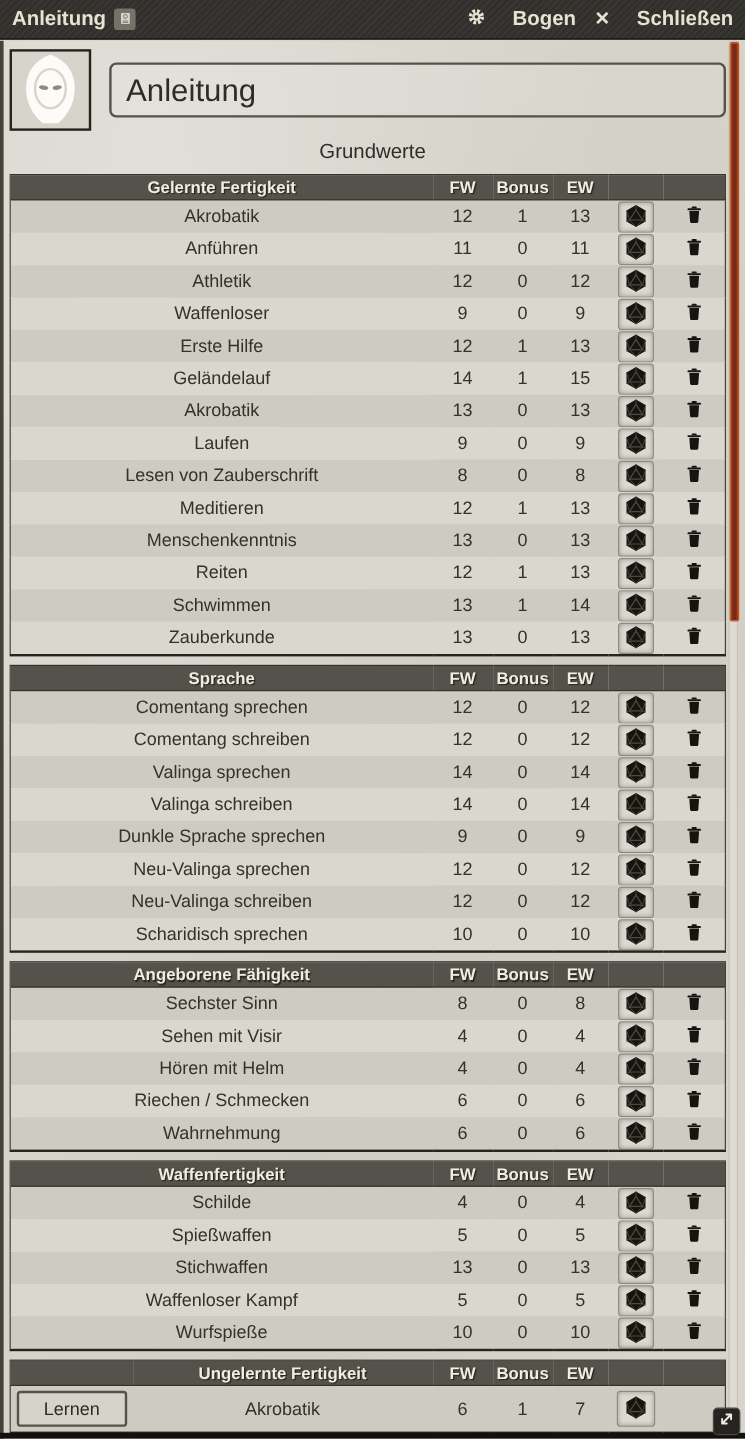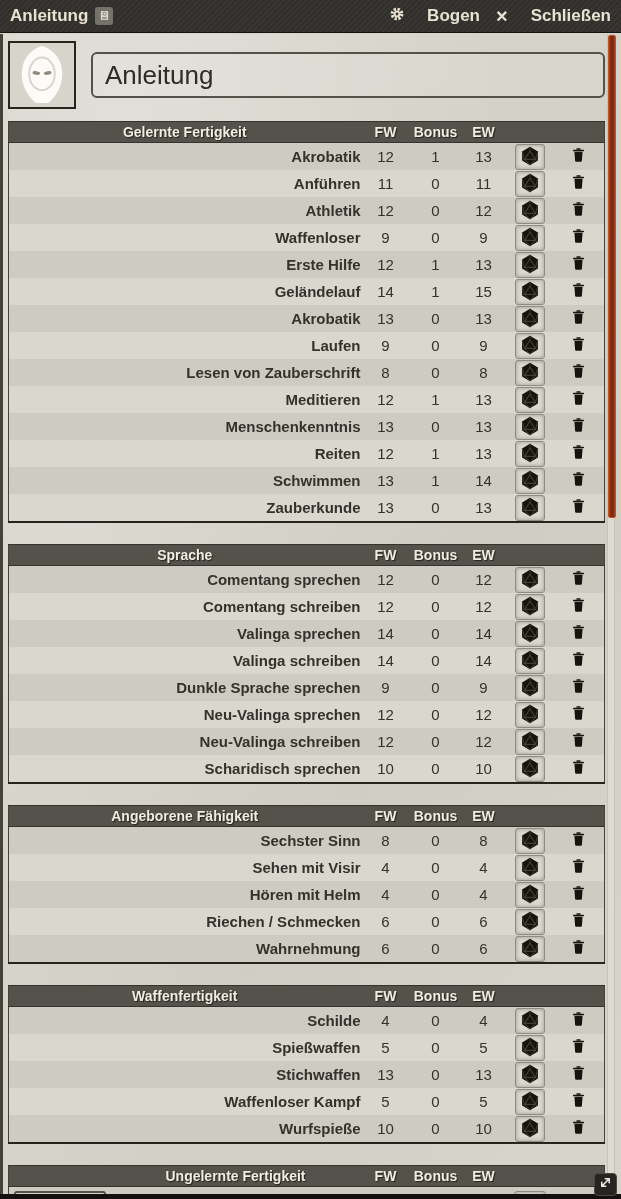--- a/index.html
+++ b/index.html
@@ -54,34 +54,34 @@
   .tabs{display:flex;margin:6px 8px 0 8px;}
   .tab{flex:1;text-align:center;font-size:17px;color:#2f2d28;cursor:pointer;padding:2px 0;}
   .tab.active{
     color:#8a2418;
     text-shadow:0 0 5px rgba(236,112,98,.95),0 0 11px rgba(236,112,98,.7),0 0 18px rgba(236,112,98,.45);
   }
   
   .tables{margin:6px 0 0 0;}
   table.skill-table{
     border-collapse:collapse;table-layout:fixed;
-    width:596px;margin:0 0 21px 8px;
+    width:596px;margin:0 0 7px 8px;
     border-left:1px solid #45423c;border-right:1px solid #45423c;
     border-bottom:2px solid #26241f;
     padding-left:16px;
   }
   table.skill-table thead th{
     background:#55524b;color:#f1ede0;font-size:14px;font-weight:bold;
     height:20px;padding:0;text-align:center;
     text-shadow:1px 1px 1px rgba(0,0,0,.6);
     border-top:1px solid #35332e;border-bottom:1px solid #35332e;
   }
   table.skill-table td{height:27px;padding:0;font-size:15px;color:#34322c;}
   table.skill-table.learnable td{height:38px;}
-  td.name-cell{padding-left:6px;text-align:right;overflow:hidden;white-space:nowrap;font-weight:bold;}
+  td.name-cell{padding-left:6px;text-align:center;overflow:hidden;white-space:nowrap;}
   td.num-cell{text-align:center;}
   td.icon-cell{text-align:center;}
   tbody tr:nth-child(odd){background:#cecbc3;}
   tbody tr:nth-child(even){background:#dad7cf;}
   .dice-btn{
     display:block;margin:0 auto;width:30px;height:26px;
     border:1px solid #8f8b82;border-radius:3px;background:#dcd9d0;
     box-shadow:inset 0 0 4px rgba(0,0,0,.30);
     padding:1px 0 0 0;cursor:pointer;
   }
@@ -153,20 +153,21 @@
           <ellipse cx="34" cy="35" rx="14.5" ry="18.5" fill="none" stroke="#d7d4cb" stroke-width="2.2"></ellipse>
           <ellipse cx="27.6" cy="34" rx="4.4" ry="2.1" fill="#8f8b80" transform="rotate(9 27.6 34)"></ellipse>
           <ellipse cx="40.4" cy="34" rx="4.4" ry="2.1" fill="#8f8b80" transform="rotate(-9 40.4 34)"></ellipse>
         </svg>
       </span>
     </div>
     <input class="name-input" type="text" value="Anleitung" style="">
   </div>
 
   <div class="tabs">
+    <div class="tab">Grundwerte</div>
   </div>
 
   <div class="tables" id="tables">
       <table class="skill-table">
         <colgroup>
           <col style="width: 352px;">
           <col style="width: 50px;">
           <col style="width: 50px;">
           <col style="width: 46px;">
           <col style="width: 46px;">

